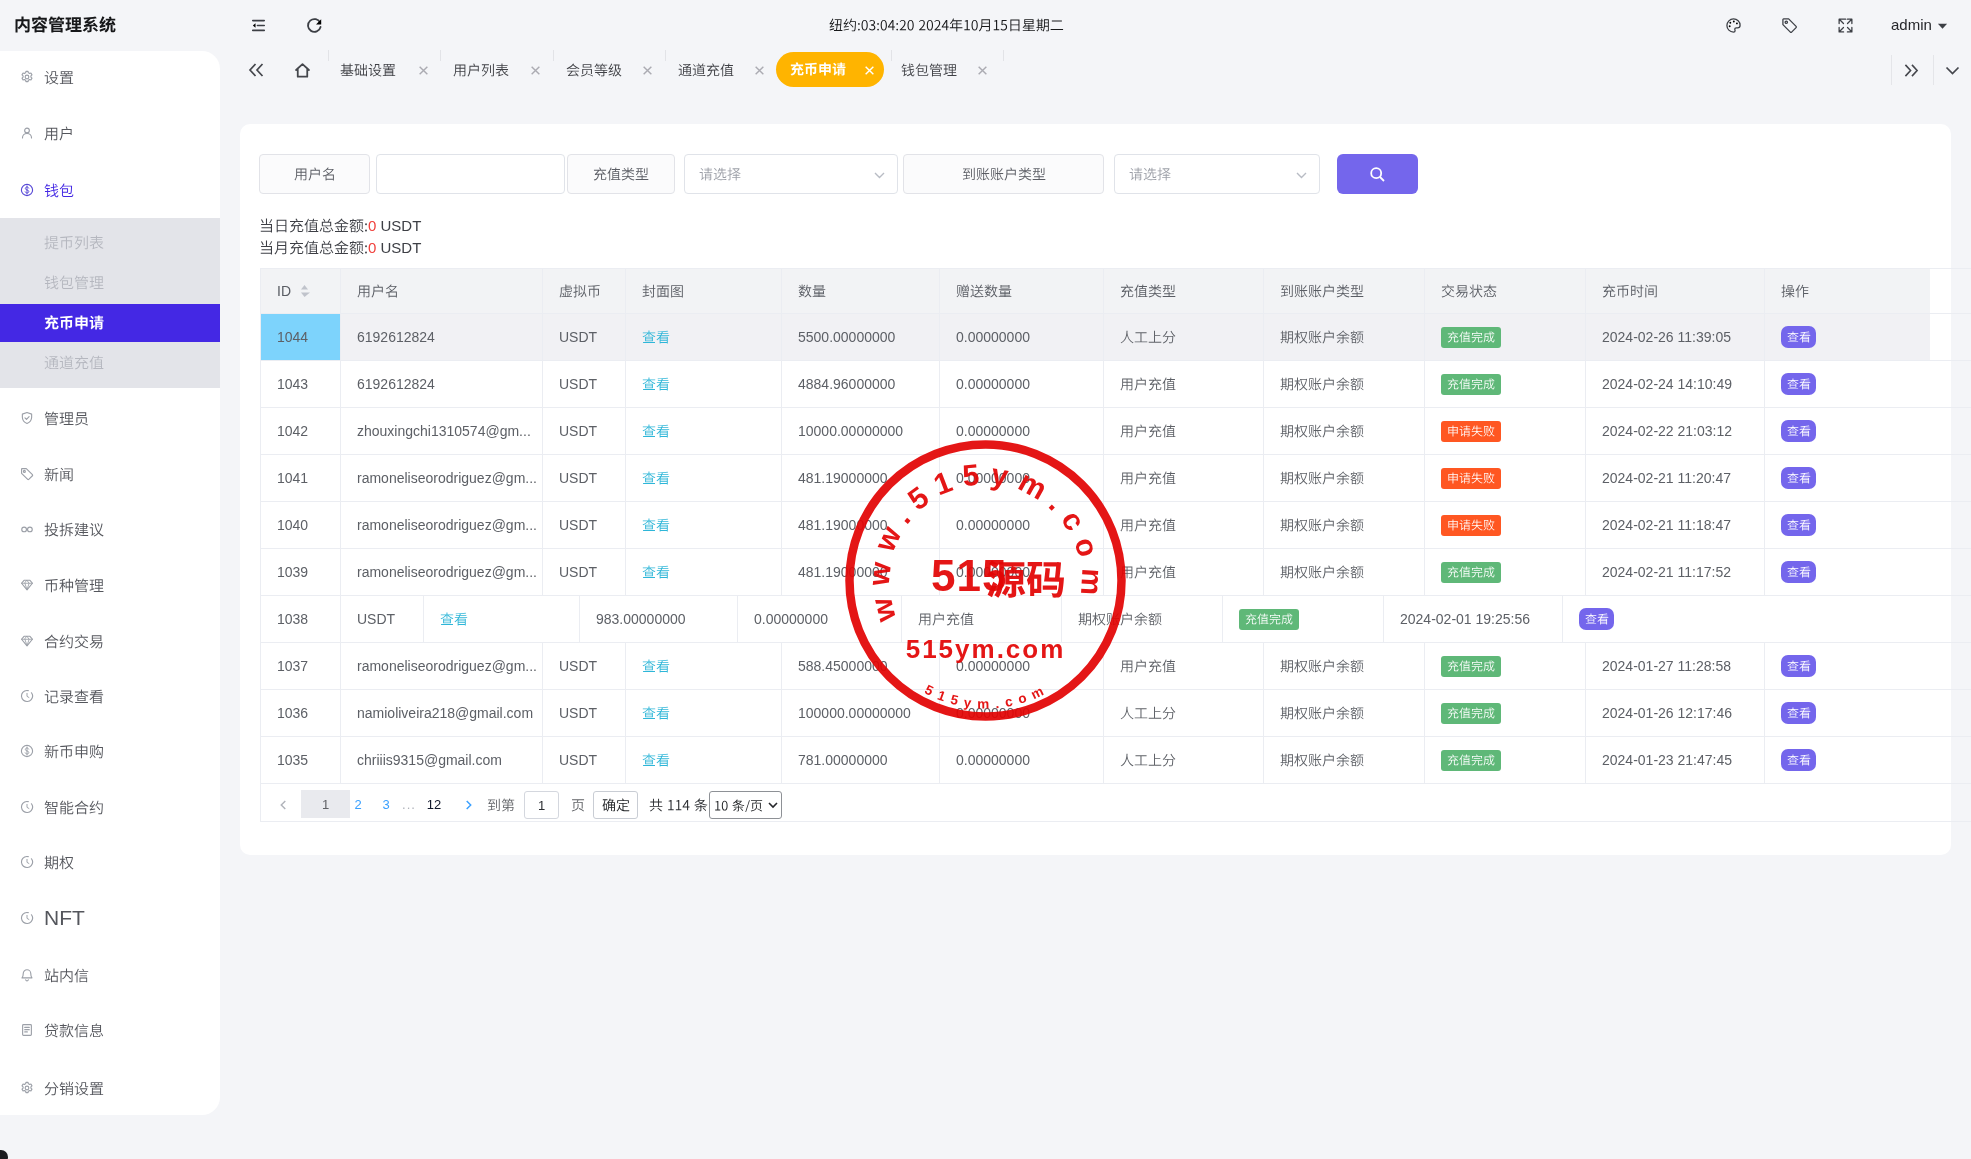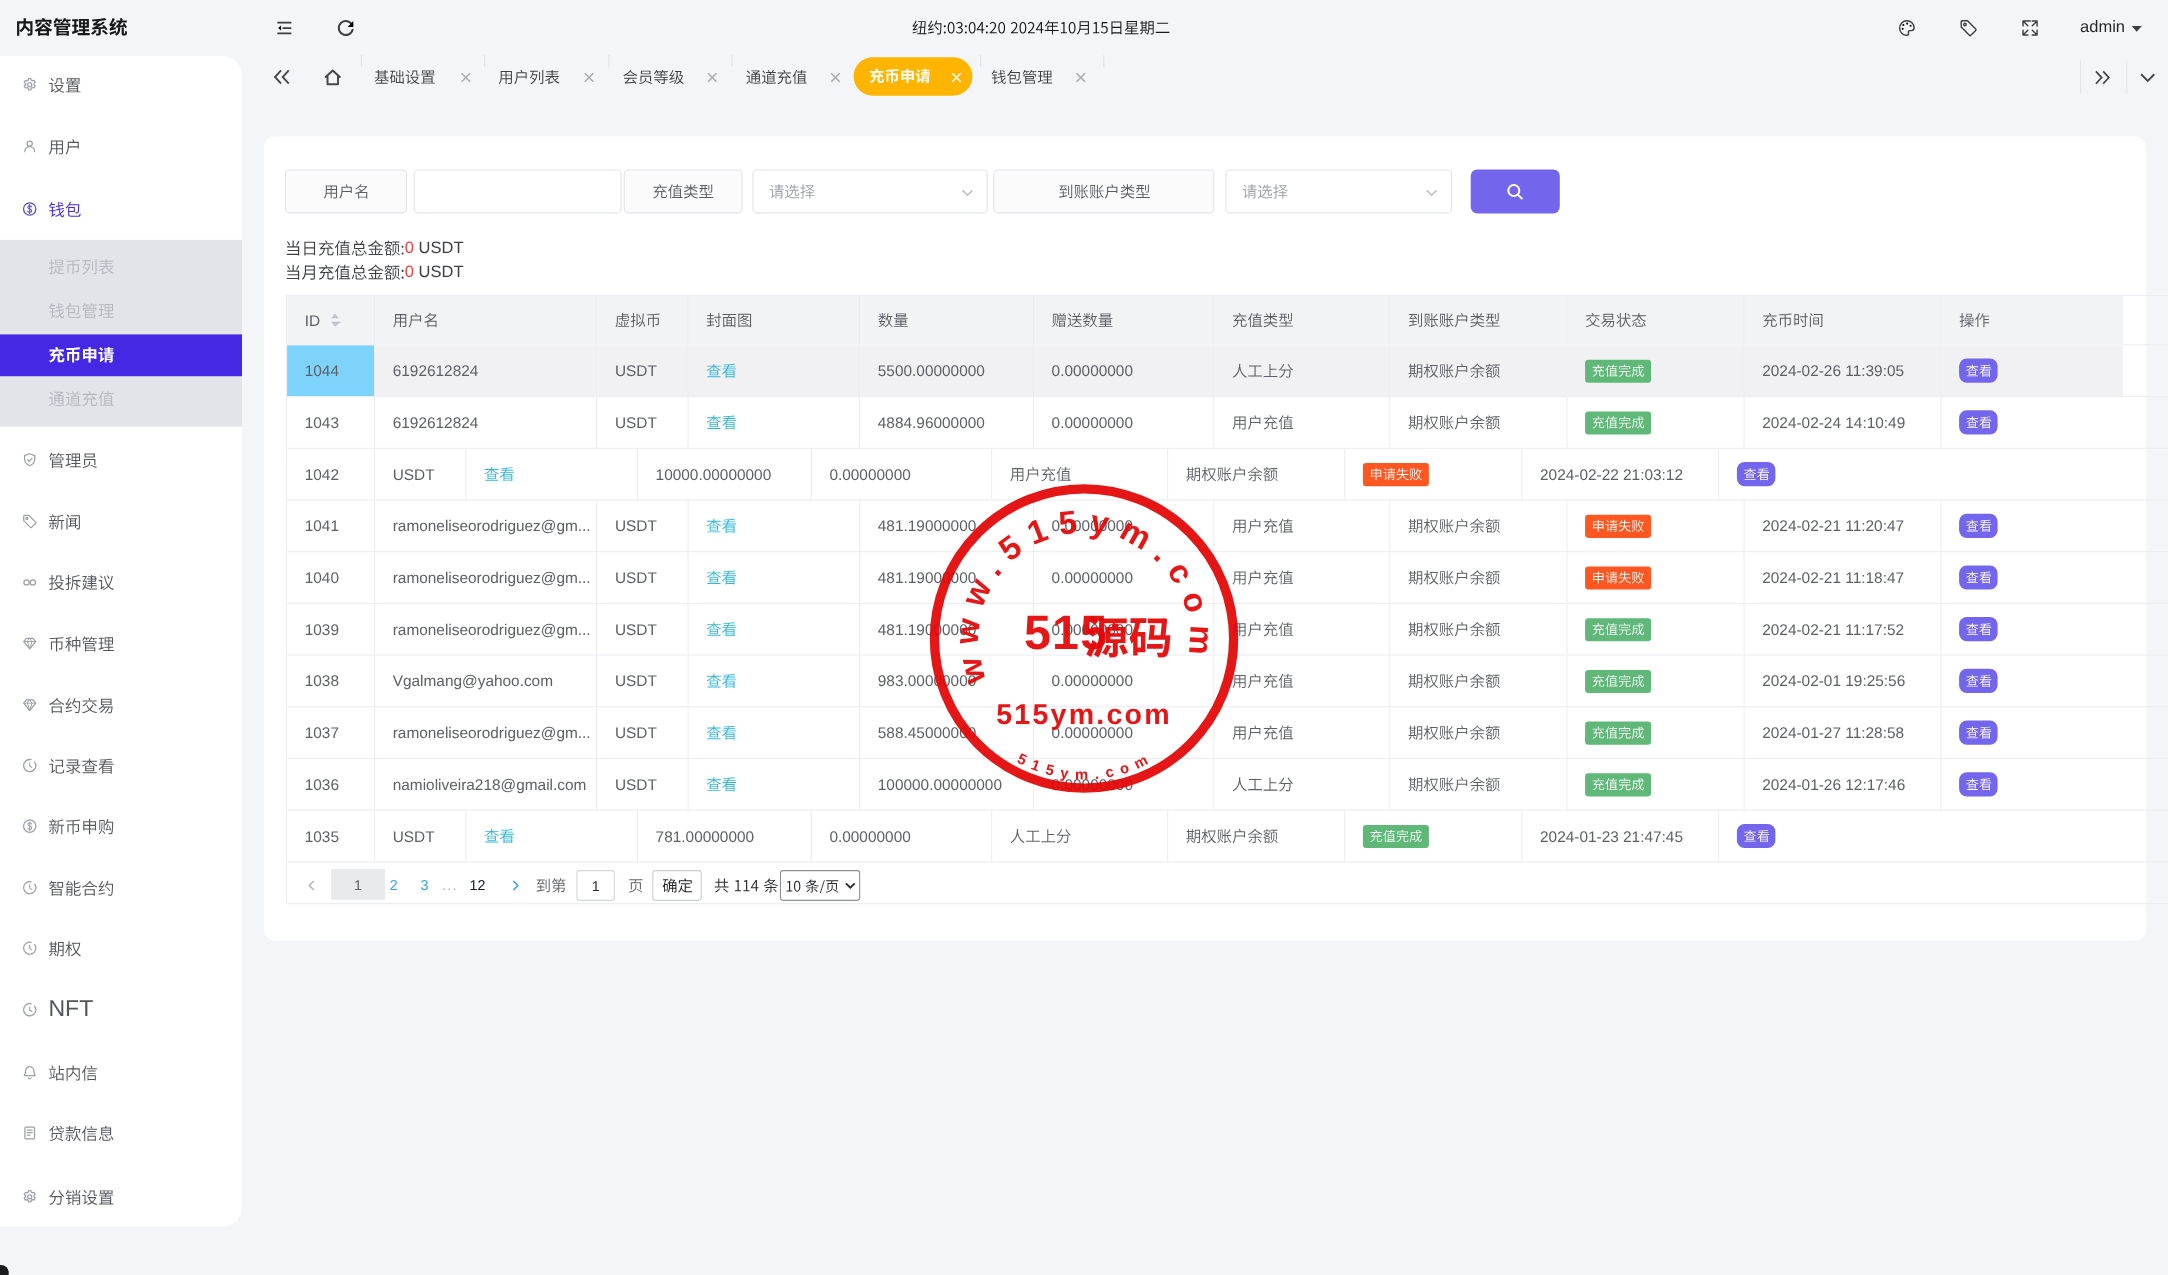--- a/index.html
+++ b/index.html
@@ -956,20 +956,21 @@
         <div class="td" style="width:165px">
           <span class="opbtn">
             <svg width="24.0" height="12" viewBox="0 0 2000 1000" fill="#fff">
               <use href="#chakan"></use>
             </svg>
           </span>
         </div>
       </div>
       <div class="tr">
         <div class="td" style="width:80px">1042</div>
+        <div class="td" style="width:202px">zhouxingchi1310574@gm...</div>
         <div class="td" style="width:83px">USDT</div>
         <div class="td" style="width:156px">
           <svg width="28.0" height="14" viewBox="0 0 2000 1000" fill="#2eb6d8">
             <use href="#chakan"></use>
           </svg>
         </div>
         <div class="td" style="width:158px">10000.00000000</div>
         <div class="td" style="width:164px">0.00000000</div>
         <div class="td" style="width:160px">
           <svg width="56.0" height="14" viewBox="0 0 4000 1000" fill="#5d6066">
@@ -1103,21 +1104,20 @@
         <div class="td" style="width:165px">
           <span class="opbtn">
             <svg width="24.0" height="12" viewBox="0 0 2000 1000" fill="#fff">
               <use href="#chakan"></use>
             </svg>
           </span>
         </div>
       </div>
       <div class="tr">
         <div class="td" style="width:80px">1038</div>
-        <div class="td" style="width:202px">Vgalmang@yahoo.com</div>
         <div class="td" style="width:83px">USDT</div>
         <div class="td" style="width:156px">
           <svg width="28.0" height="14" viewBox="0 0 2000 1000" fill="#2eb6d8">
             <use href="#chakan"></use>
           </svg>
         </div>
         <div class="td" style="width:158px">983.00000000</div>
         <div class="td" style="width:164px">0.00000000</div>
         <div class="td" style="width:160px">
           <svg width="56.0" height="14" viewBox="0 0 4000 1000" fill="#5d6066">
@@ -1214,20 +1214,21 @@
         <div class="td" style="width:165px">
           <span class="opbtn">
             <svg width="24.0" height="12" viewBox="0 0 2000 1000" fill="#fff">
               <use href="#chakan"></use>
             </svg>
           </span>
         </div>
       </div>
       <div class="tr">
         <div class="td" style="width:80px">1035</div>
+        <div class="td" style="width:202px">chriiis9315@gmail.com</div>
         <div class="td" style="width:83px">USDT</div>
         <div class="td" style="width:156px">
           <svg width="28.0" height="14" viewBox="0 0 2000 1000" fill="#2eb6d8">
             <use href="#chakan"></use>
           </svg>
         </div>
         <div class="td" style="width:158px">781.00000000</div>
         <div class="td" style="width:164px">0.00000000</div>
         <div class="td" style="width:160px">
           <svg width="56.0" height="14" viewBox="0 0 4000 1000" fill="#5d6066">

